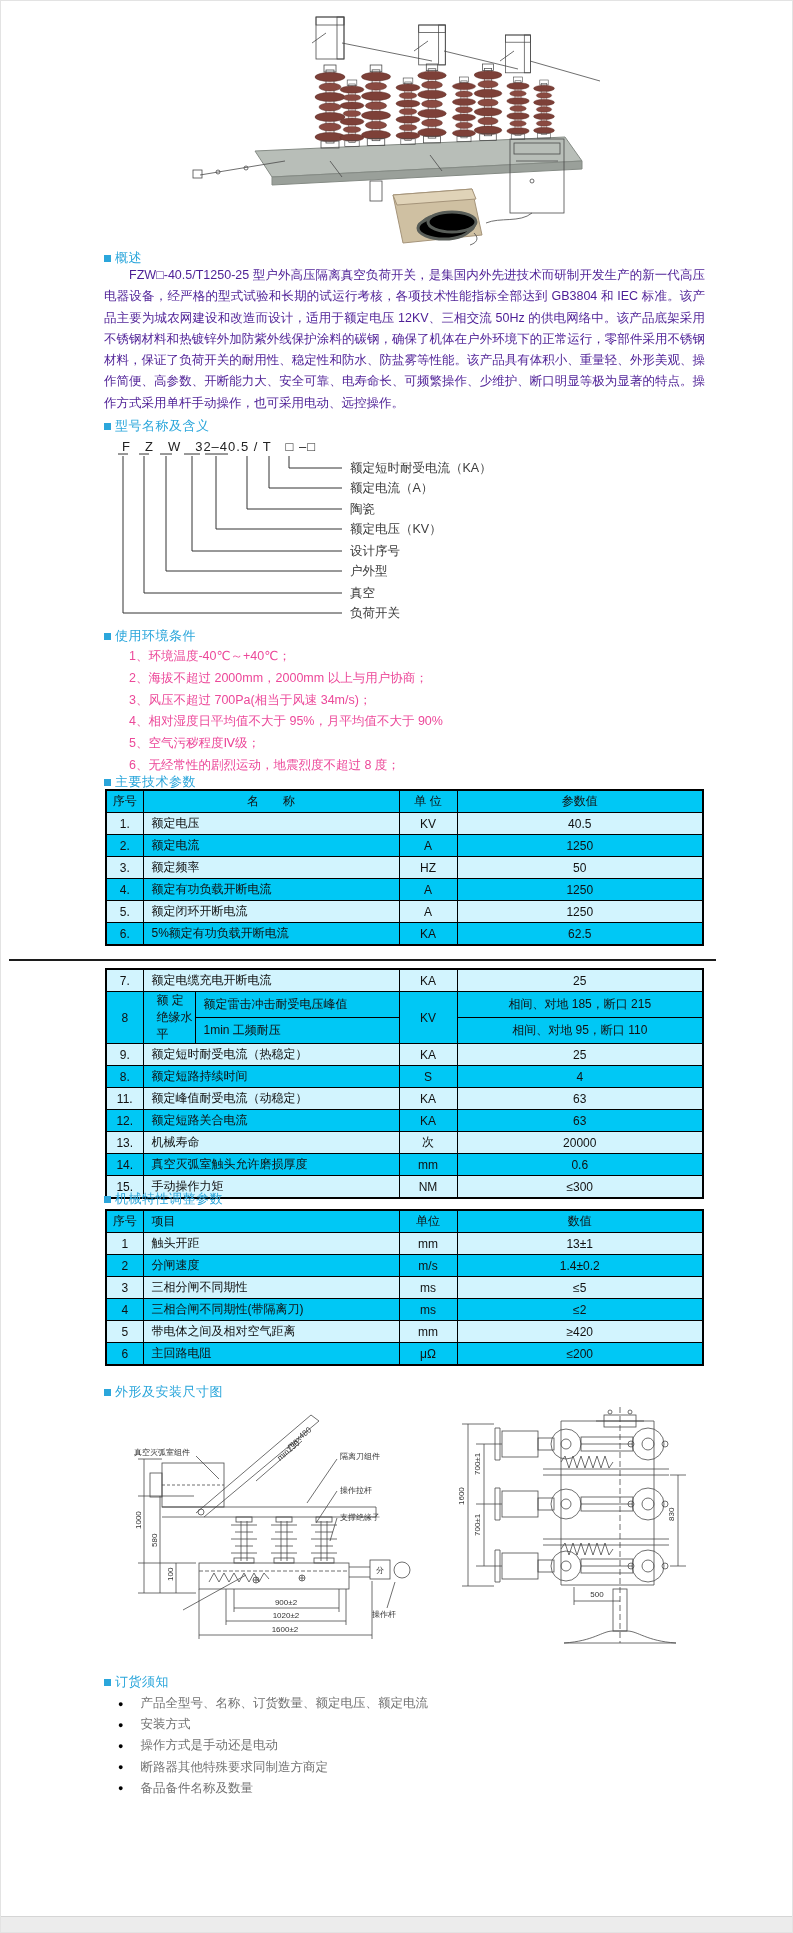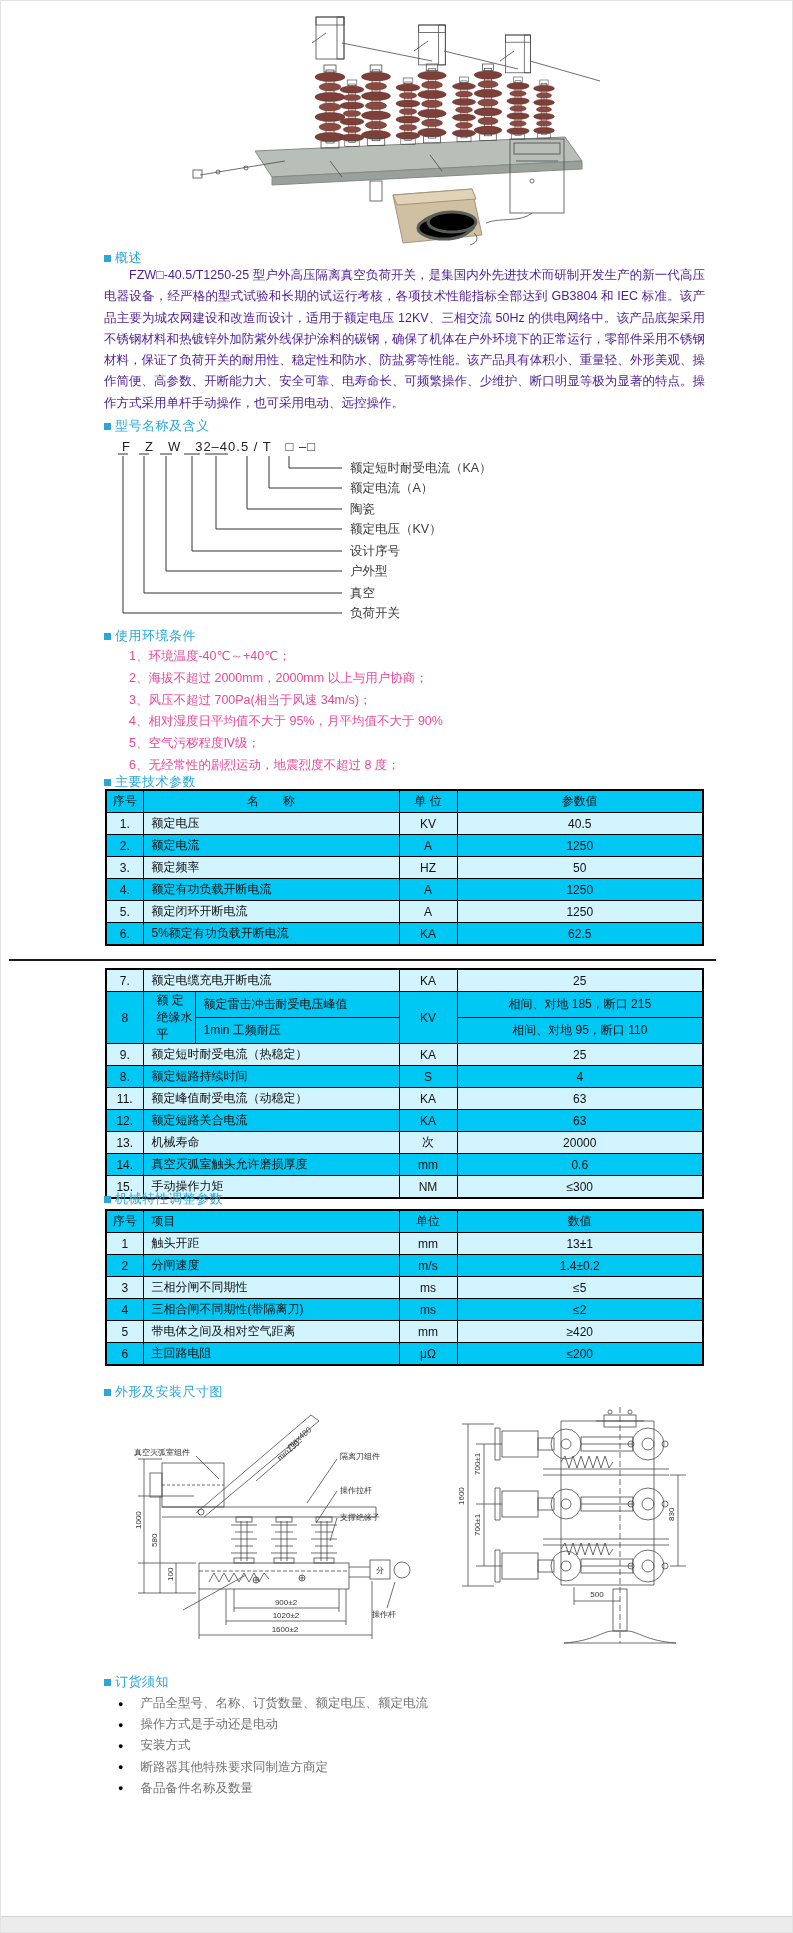--- a/index.html
+++ b/index.html
@@ -540,24 +540,24 @@
 
   <div class="sec" style="top:1672px">
     <span class="sq"></span>
     <span>订货须知</span>
   </div>
   <div class="orderlist">
     <div class="oitem">
         <span>产品全型号、名称、订货数量、额定电压、额定电流</span>
       </div>
     <div class="oitem">
-        <span>操作方式是手动还是电动</span>
+        <span>安装方式</span>
       </div>
     <div class="oitem">
-        <span>安装方式</span>
+        <span>操作方式是手动还是电动</span>
       </div>
     <div class="oitem">
         <span>断路器其他特殊要求同制造方商定</span>
       </div>
     <div class="oitem">
         <span>备品备件名称及数量</span>
       </div>
   </div>
 
   <div class="footer-strip"></div>

